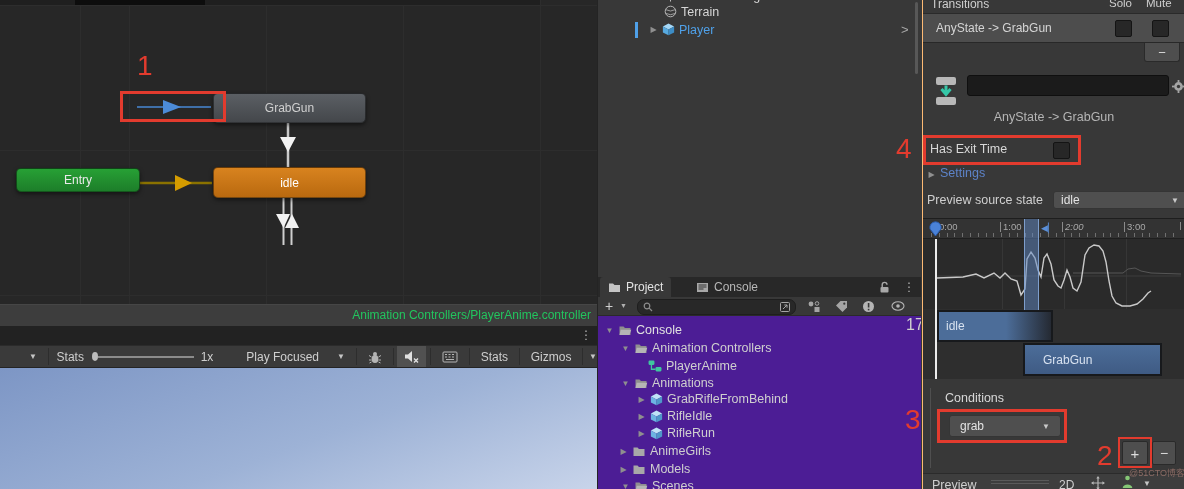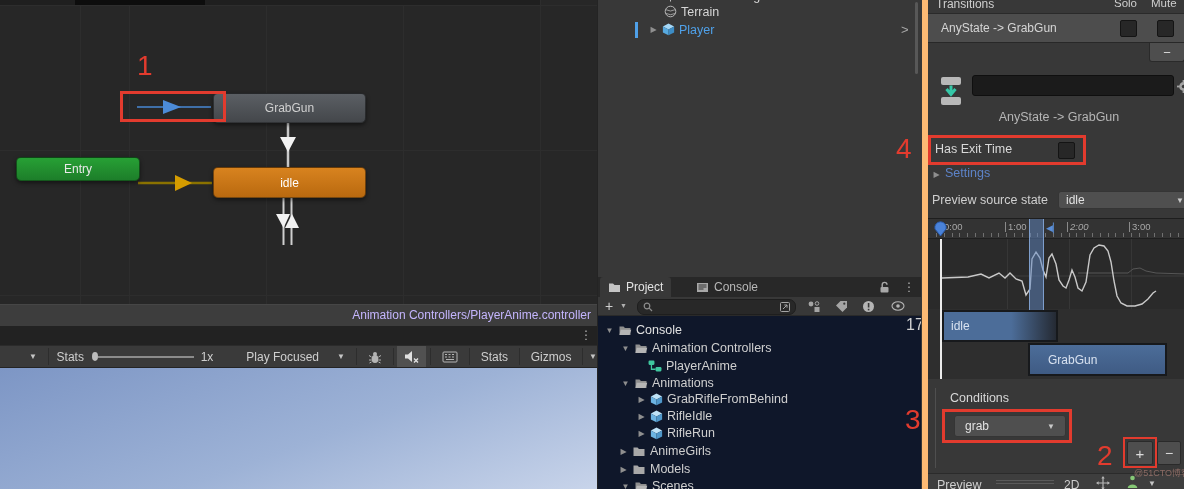--- a/index.html
+++ b/index.html
@@ -17,44 +17,44 @@
   .node{position:absolute;border-radius:5px;display:flex;align-items:center;justify-content:center;
     font-size:12px;color:#eaeaea;box-shadow:0 2px 4px rgba(0,0,0,.5);border:1px solid rgba(0,0,0,.45);}
   .n-teal{background:linear-gradient(#63ab97,#4d8d7a);}
   .n-grey{background:linear-gradient(#5b5f64,#44474b);color:#d0d0d0;}
   .n-green{background:linear-gradient(#27a035,#1d7e2a);}
   .n-orange{background:linear-gradient(#d8831f,#b9690f);color:#fff;}
   .redbox{position:absolute;border:3px solid #e23b2e;z-index:30;}
   .rednum{position:absolute;color:#e23b2e;font-size:28px;line-height:28px;font-weight:500;z-index:31;}
   .crumbbar{left:0;top:304px;width:597px;height:22px;background:#3d3d3d;border-top:1px solid #464646;
     box-sizing:border-box;}
-  .crumbbar span{position:absolute;right:6px;top:3px;font-size:12px;color:#c4b5fd;}
+  .crumbbar span{position:absolute;right:6px;top:3px;font-size:12px;color:#22c55e;}
   .gamehead{left:0;top:326px;width:597px;height:19px;background:#222;}
   .toolbar{left:0;top:345px;width:597px;height:23px;background:#3a3a3a;border-top:1px solid #2b2b2b;
     border-bottom:1px solid #242424;box-sizing:border-box;display:flex;align-items:center;font-size:12px;color:#cfcfcf;}
   .tb-sep{width:1px;height:17px;background:#2d2d2d;margin:0 4px;}
   .gameview{left:0;top:368px;width:597px;height:121px;background:linear-gradient(160deg,#7d96c5 0%,#9db2d6 55%,#c8d4ea 100%);}
   .arrowdn{font-size:8px;color:#c5c5c5;}
   .tbtn{display:flex;align-items:center;gap:4px;padding:0 7px;height:21px;}
   .tbtn.on{background:#515151;}
   
   .middle{left:597px;top:0;width:323px;height:489px;background:#383838;border-left:1px solid #242424;box-sizing:border-box;}
   .hier{position:absolute;left:0;top:0;width:323px;height:277px;overflow:hidden;}
   .hrow{position:absolute;height:17px;display:flex;align-items:center;gap:4px;font-size:12.5px;color:#d6d6d6;}
-  .proj{position:absolute;left:0;top:277px;width:323px;height:212px;background:#0f172a;overflow:hidden;}
+  .proj{position:absolute;left:0;top:277px;width:323px;height:212px;background:#4c1d95;overflow:hidden;}
   .ptabbar{position:absolute;left:0;top:0;width:323px;height:20px;background:#282828;}
   .ptab{position:absolute;top:0;height:20px;display:flex;align-items:center;gap:5px;font-size:12px;padding:0 8px;}
   .ptab.active{background:#383838;border-radius:3px 3px 0 0;color:#e2e2e2;}
   .ptoolbar{position:absolute;left:0;top:20px;width:323px;height:19px;background:#383838;border-bottom:1px solid #2a2a2a;box-sizing:border-box;}
   .searchbox{position:absolute;left:39px;top:2px;width:157px;height:14px;background:#282828;border:1px solid #1e1e1e;border-radius:7px;}
   .trow{position:absolute;height:16px;display:flex;align-items:center;gap:4px;font-size:12.5px;color:#cfcfcf;}
   .fold{font-size:8px;color:#8f8f8f;width:9px;text-align:center;}
   .scrollthumb{position:absolute;left:317px;top:2px;width:3px;height:72px;background:#585858;border-radius:2px;}
   
-  .insp{left:922px;top:0;width:262px;height:489px;background:#383838;border-left:6px solid #fdba74;box-sizing:border-box;overflow:hidden;}
+  .insp{left:922px;top:0;width:262px;height:489px;background:#383838;border-left:1px solid #fdba74;box-sizing:border-box;overflow:hidden;}
   .insp .hdr{position:absolute;font-size:12px;color:#cfcfcf;}
   .translist{position:absolute;left:0;top:13px;width:262px;height:30px;background:#4d4d4d;
     border-top:1px solid #2a2a2a;border-bottom:1px solid #282828;box-sizing:border-box;}
   .cb{position:absolute;width:15px;height:15px;background:#272727;border:1px solid #141414;border-radius:2px;}
   .minibtn{position:absolute;background:#4e4e4e;border:1px solid #2a2a2a;color:#ddd;display:flex;
     align-items:center;justify-content:center;box-sizing:border-box;}
   .namefield{position:absolute;left:44px;top:75px;width:202px;height:21px;background:#1b1b1b;
     border:1px solid #0f0f0f;border-radius:3px;box-sizing:border-box;}
   .dropdown{position:absolute;background:#4f4f4f;border:1px solid #353535;border-radius:3px;
     display:flex;align-items:center;font-size:12px;color:#e2e2e2;box-sizing:border-box;}
@@ -91,21 +91,21 @@
       <polygon points="175,175 192,183 175,191" fill="#d59c00"></polygon>
       <line x1="283.5" y1="196" x2="283.5" y2="245" stroke="#cfcfcf" stroke-width="2"></line>
       <line x1="291.5" y1="196" x2="291.5" y2="245" stroke="#cfcfcf" stroke-width="2"></line>
       <polygon points="276,214 290,214 283.5,228" fill="#f2f2f2"></polygon>
       <polygon points="285,228 299,228 292,214" fill="#f2f2f2"></polygon>
     </svg>
 
     <div class="node n-grey" style="left:213px;top:93px;width:151px;height:28px;">
         <span class="txt">GrabGun</span>
       </div>
-    <div class="node n-green" style="left:16px;top:157px;width:122px;height:22px;">
+    <div class="node n-green" style="left:16px;top:168px;width:122px;height:22px;">
         <span class="txt">Entry</span>
       </div>
     <div class="node n-orange" style="left:213px;top:167px;width:151px;height:29px;">
         <span class="txt">idle</span>
       </div>
 
     <div class="redbox" style="left:120px;top:91px;width:100px;height:25px;"></div>
     <div class="rednum" style="left:137px;top:52px;">1</div>
   </div>
 

